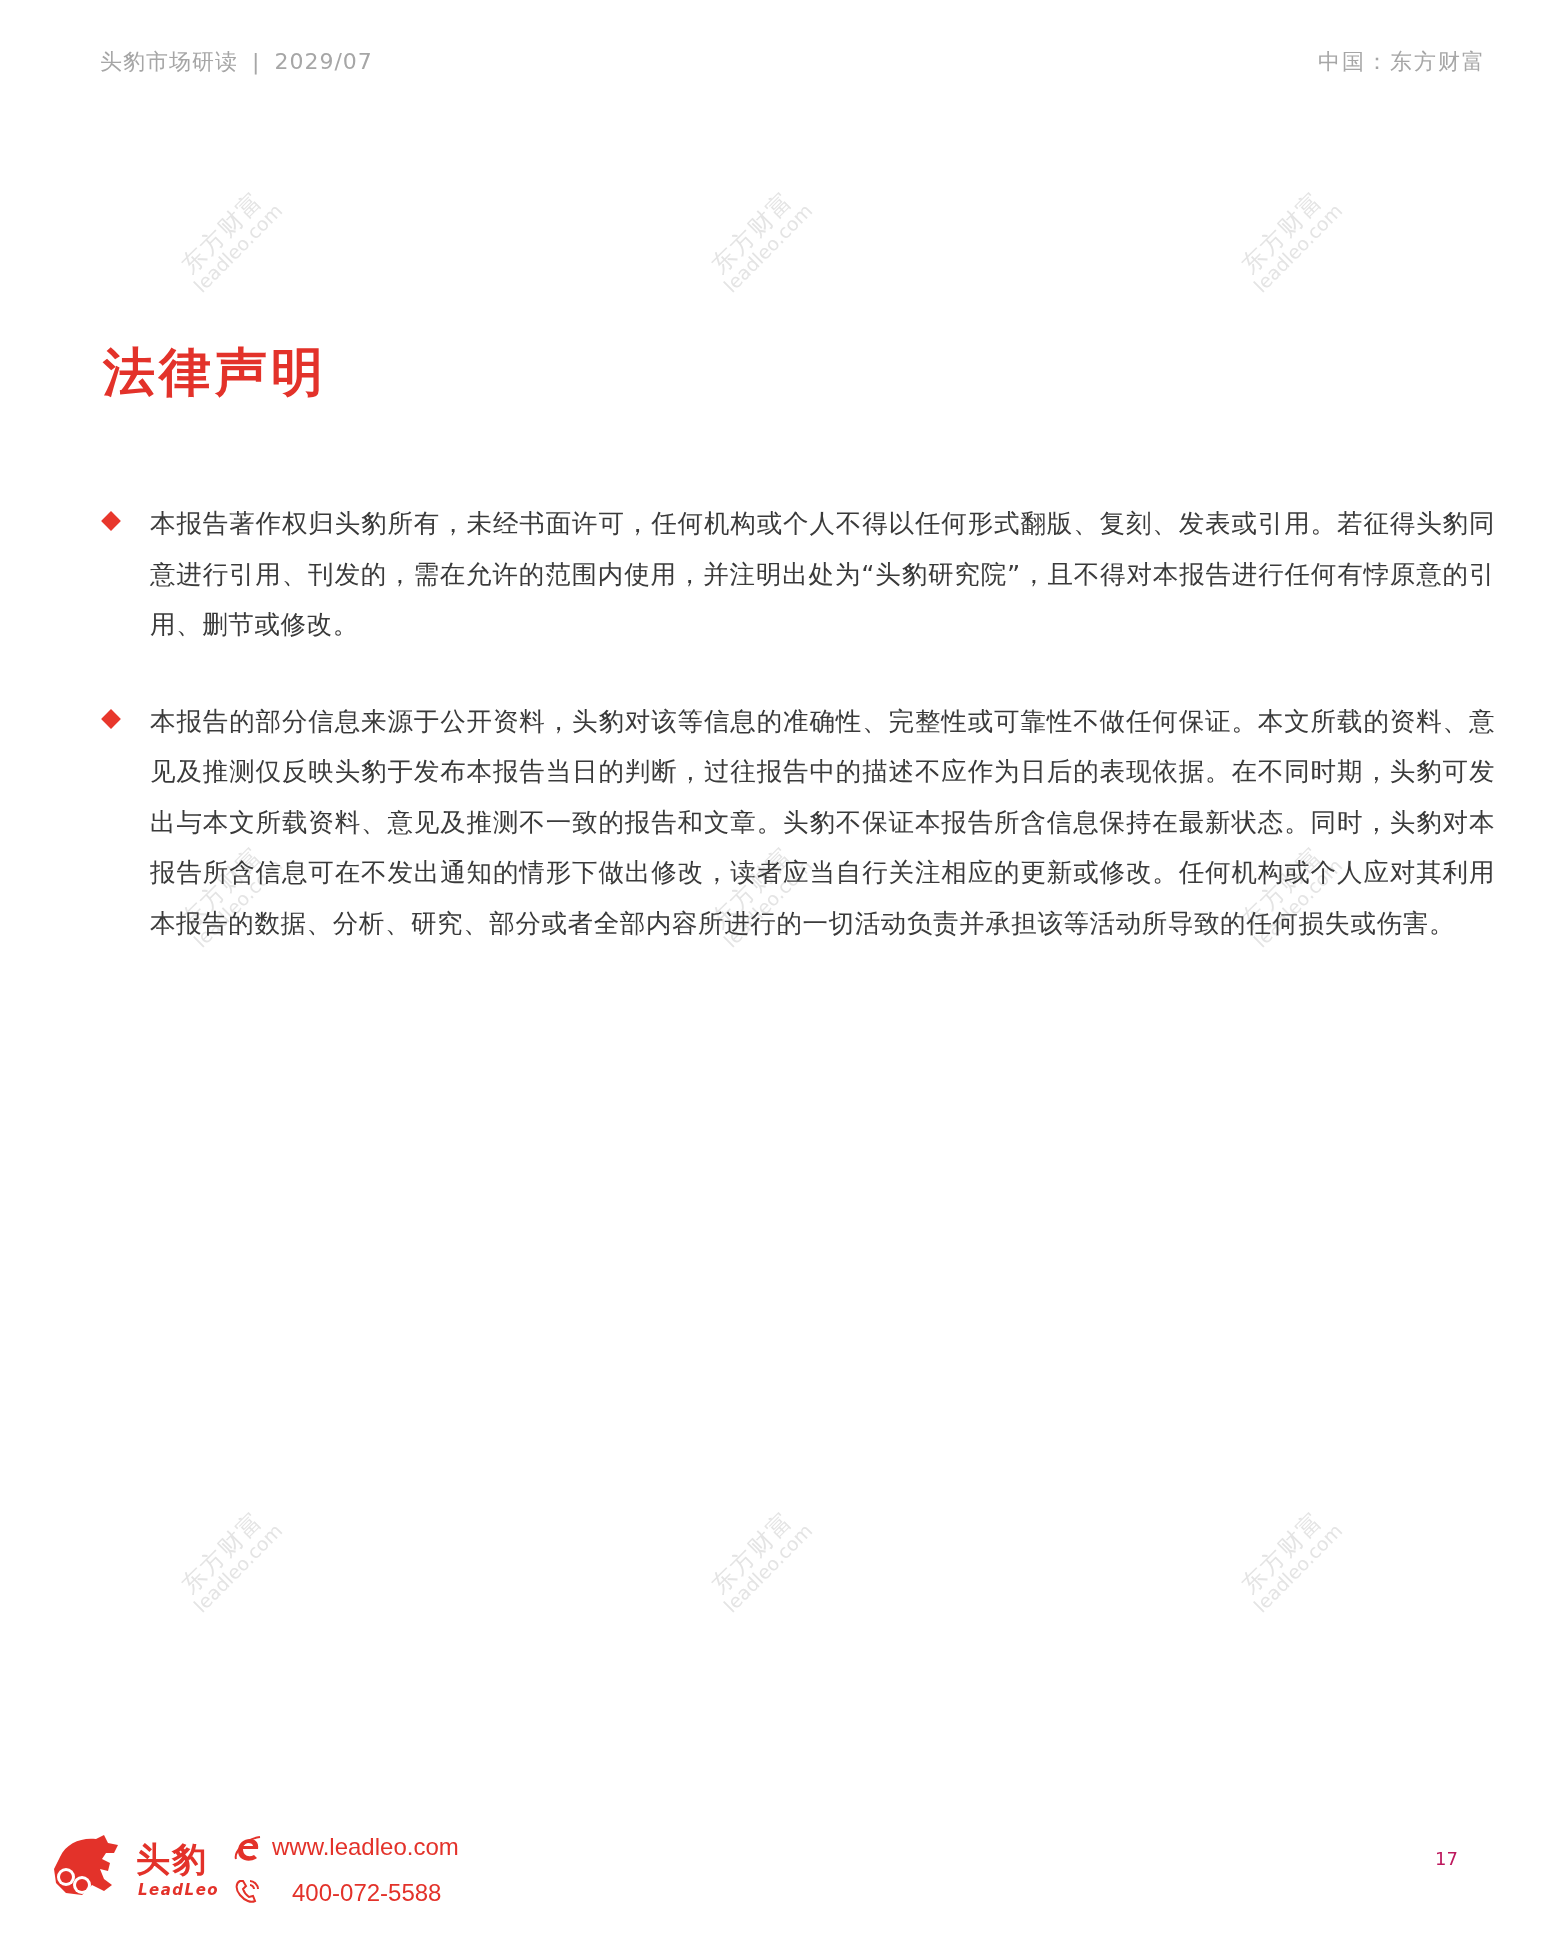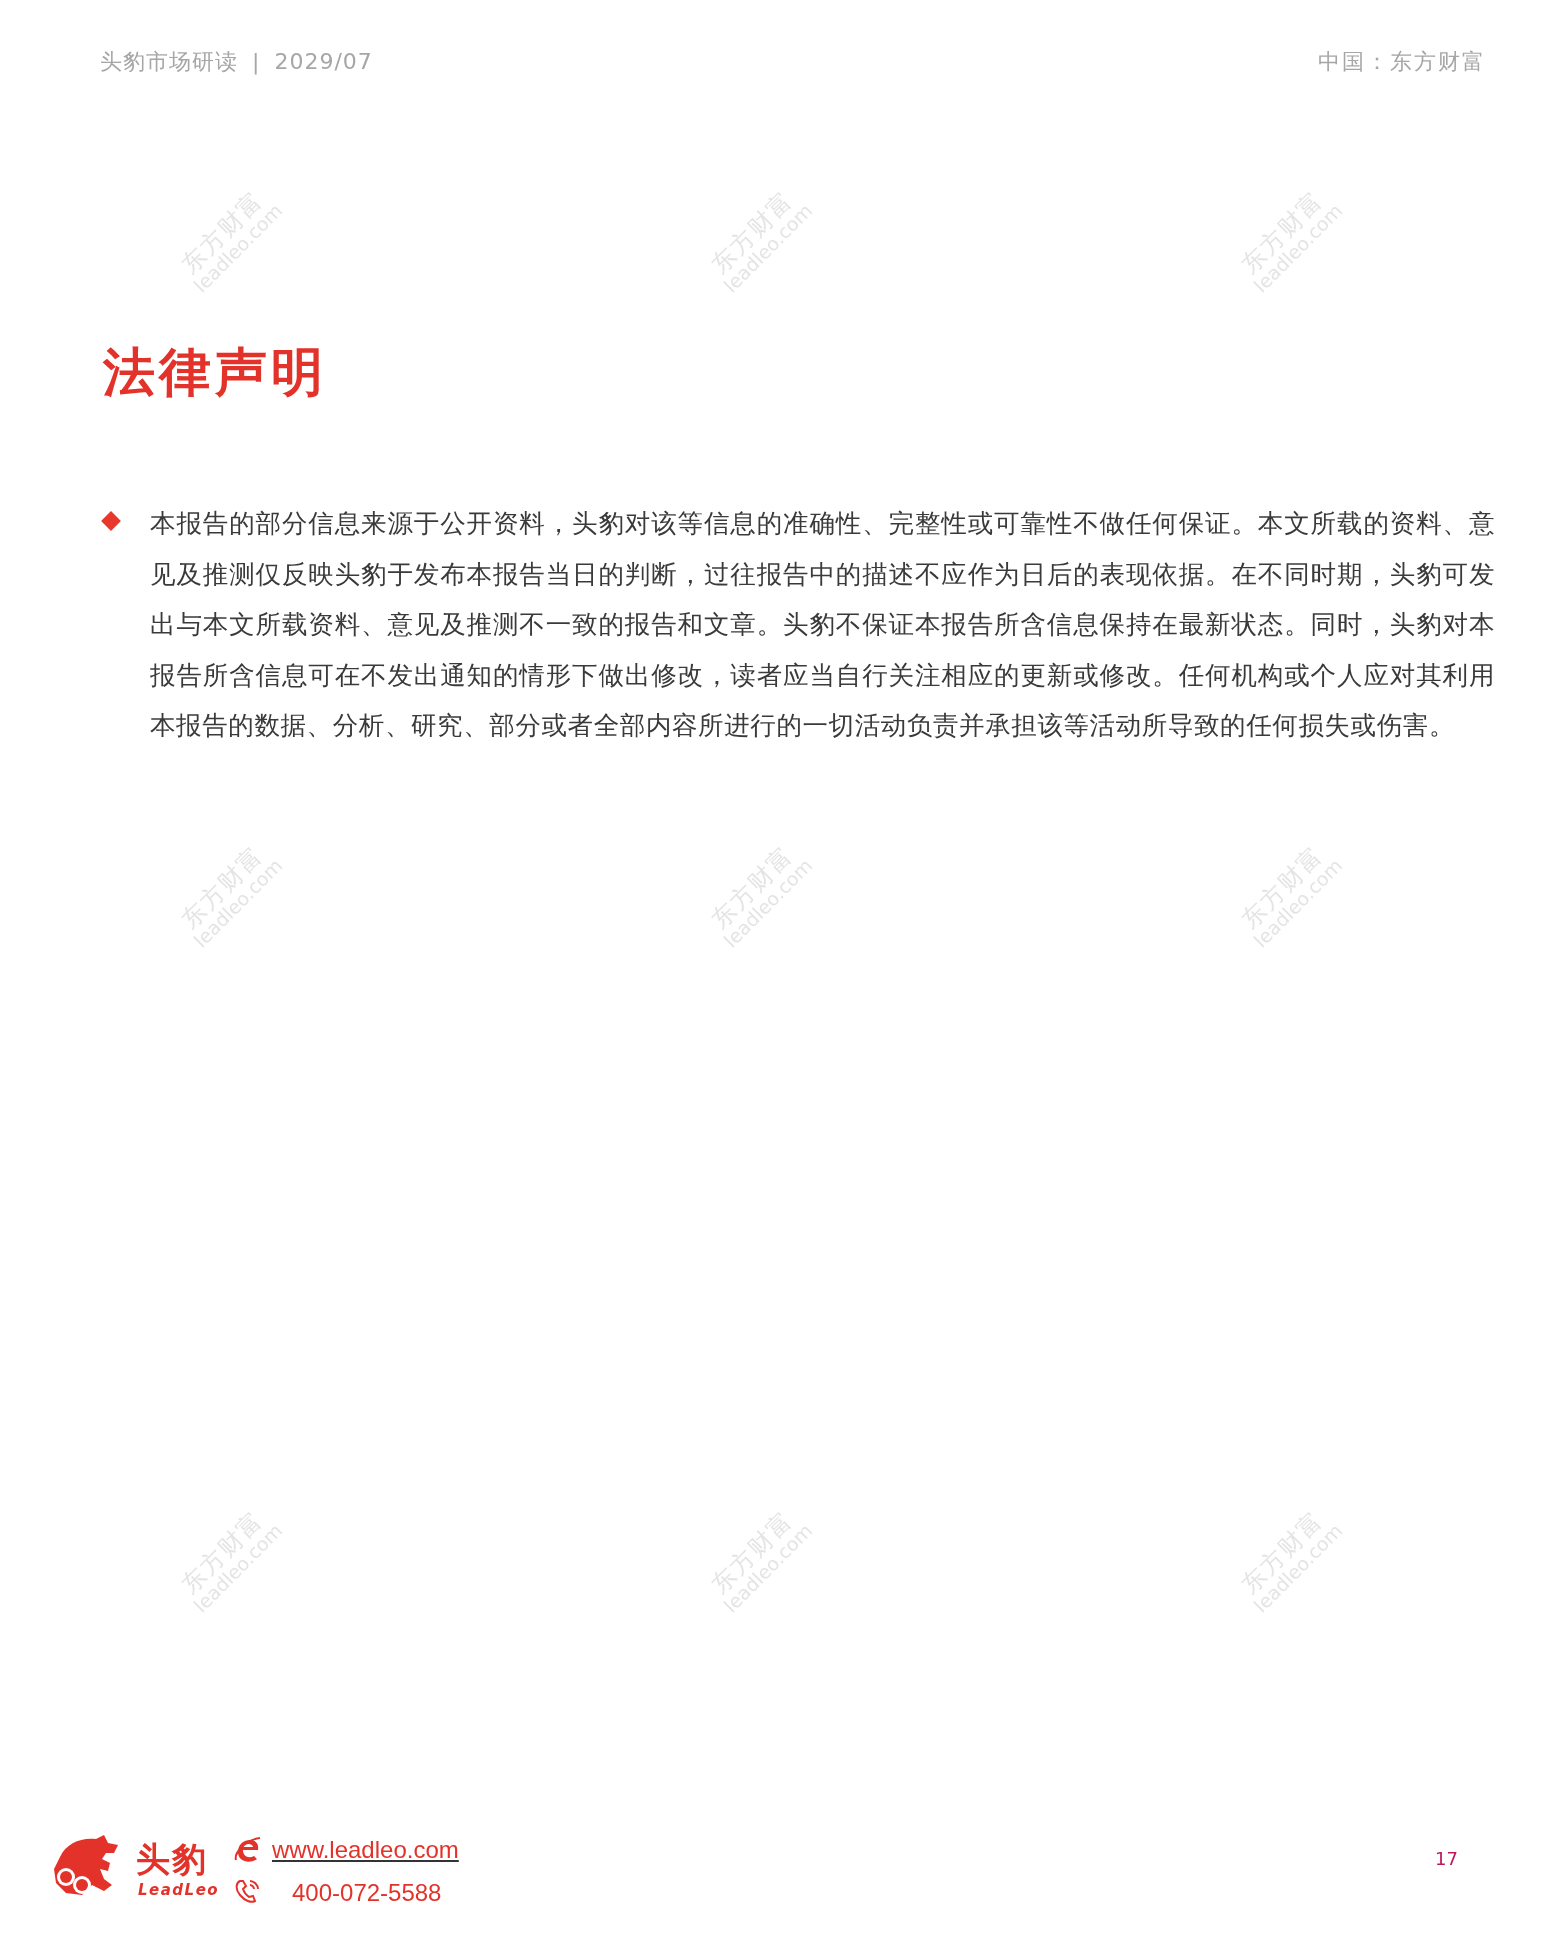--- a/index.html
+++ b/index.html
@@ -21,21 +21,21 @@
     .clauses { position: absolute; left: 100px; top: 498px; width: 1395px; margin: 0; padding: 0; list-style: none; }
     .clause { position: relative; padding-left: 50px; margin-bottom: 46px; }
     .clause .bullet { position: absolute; left: 4px; top: 16px; width: 14px; height: 14px; background: #e8372c;
                       transform: rotate(45deg); }
     .clause .text { font-size: 25.5px; line-height: 50.5px; color: #3a3a3a; text-align: justify; letter-spacing: 0.6px; }
 
     .footer { position: absolute; left: 52px; top: 1833px; height: 80px; width: 1480px; }
     .logo-mark { position: absolute; left: 0; top: 2px; width: 68px; height: 62px; }
     .brand-cn { position: absolute; left: 84px; top: 4px; font-size: 34px; font-weight: bold; color: #e3322a; letter-spacing: 2px; }
     .brand-en { position: absolute; left: 86px; top: 48px; font-size: 15px; font-weight: bold; font-style: italic; color: #e3322a; letter-spacing: 1.5px; }
-    .contact-web { position: absolute; left: 180px; top: 0; height: 34px; display: flex; align-items: center; text-decoration: underline; }
+    .contact-web { position: absolute; left: 180px; top: 0; height: 34px; display: flex; align-items: flex-start; }
     .contact-phone { position: absolute; left: 180px; top: 40px; height: 34px; display: flex; align-items: flex-end; gap: 20px; }
     .contact-icon { width: 32px; height: 32px; margin-right: 8px; }
     .contact-text { font-size: 24px; color: #e3322a; font-family: "Liberation Sans", sans-serif; }
     .page-number { position: absolute; right: 110px; top: 1848px; font-size: 18px; color: #be185d; }
   </style>
 </head>
 <body>
 
 <div class="header-left">
   <span>头豹市场研读</span><span class="sep">|</span><span>2029/07</span>
@@ -77,20 +77,24 @@
 <div class="watermark" style="left:1225px; top:1535px;">
     <span class="wm-cn">东方财富</span>
     <span class="wm-en">leadleo.com</span>
   </div>
 
 <h1 class="page-title">法律声明</h1>
 
 <ul class="clauses">
   <li class="clause">
     <span class="bullet"></span>
+    <div class="text">本报告著作权归头豹所有，未经书面许可，任何机构或个人不得以任何形式翻版、复刻、发表或引用。若征得头豹同意进行引用、刊发的，需在允许的范围内使用，并注明出处为“头豹研究院”，且不得对本报告进行任何有悖原意的引用、删节或修改。</div>
+  </li>
+  <li class="clause">
+    <span class="bullet"></span>
     <div class="text">本报告的部分信息来源于公开资料，头豹对该等信息的准确性、完整性或可靠性不做任何保证。本文所载的资料、意见及推测仅反映头豹于发布本报告当日的判断，过往报告中的描述不应作为日后的表现依据。在不同时期，头豹可发出与本文所载资料、意见及推测不一致的报告和文章。头豹不保证本报告所含信息保持在最新状态。同时，头豹对本报告所含信息可在不发出通知的情形下做出修改，读者应当自行关注相应的更新或修改。任何机构或个人应对其利用本报告的数据、分析、研究、部分或者全部内容所进行的一切活动负责并承担该等活动所导致的任何损失或伤害。</div>
   </li>
 </ul>
 
 <div class="footer">
   <svg class="logo-mark" viewBox="0 0 68 62">
     <path d="M8 22 C14 8 30 2 44 4 L52 0 L56 8 L66 10 L62 18 L54 18 L50 24 L58 28 L56 36 L48 34 L52 44 L60 50 L52 56 L40 50 L30 60 L14 58 L4 48 L2 34 Z" fill="#e3322a"></path>
     <circle cx="14" cy="42" r="9" fill="#ffffff"></circle>
     <circle cx="14" cy="42" r="6" fill="#e3322a"></circle>
     <circle cx="30" cy="50" r="9" fill="#ffffff"></circle>

